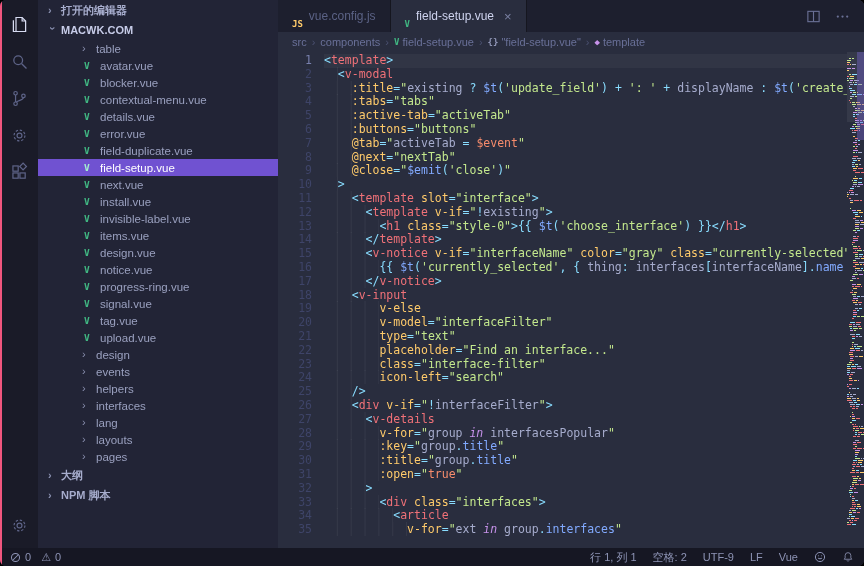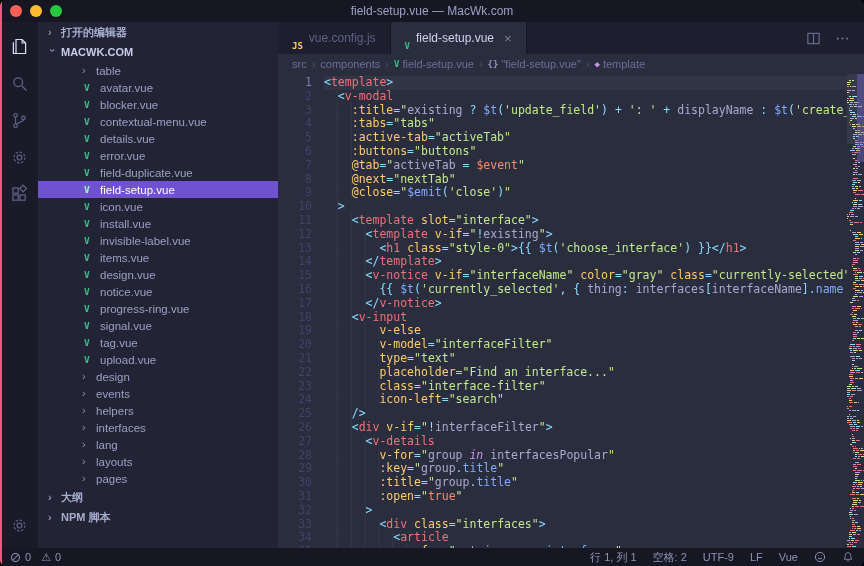--- a/index.html
+++ b/index.html
@@ -84,28 +84,20 @@
   .sb-right{margin-left:auto;display:flex;align-items:center;gap:16px;}
   .sb-item{display:flex;align-items:center;gap:4px;cursor:pointer;white-space:nowrap;}
   .sb-item svg{display:block;}
 </style>
 </head>
 <body>
 
 <div class="window">
   <div class="left-strip"></div>
 
-  <div class="titlebar">
-    <div class="traffic">
-      <span class="tl red"></span>
-      <span class="tl yellow"></span>
-      <span class="tl green"></span>
-    </div>
-    <div class="title">field-setup.vue — MacWk.com</div>
-  </div>
 
   <div class="main">
     <nav class="activitybar">
       <div class="ab-item active">
         <svg width="21" height="21" viewBox="0 0 24 24" fill="none" stroke="currentColor" stroke-width="1.4">
             <path d="M8 4h7l4 4v12H8z"></path>
             <path d="M15 4v4h4"></path>
             <path d="M5 7v13h10"></path>
           </svg>
       </div>
@@ -183,21 +175,21 @@
           <div class="tree-row">
             <span class="vue-icon">V</span>
             <span>field-duplicate.vue</span>
           </div>
           <div class="tree-row selected">
             <span class="vue-icon">V</span>
             <span>field-setup.vue</span>
           </div>
           <div class="tree-row">
             <span class="vue-icon">V</span>
-            <span>icon.vue</span>
+            <span>next.vue</span>
           </div>
           <div class="tree-row">
             <span class="vue-icon">V</span>
             <span>install.vue</span>
           </div>
           <div class="tree-row">
             <span class="vue-icon">V</span>
             <span>invisible-label.vue</span>
           </div>
           <div class="tree-row">

